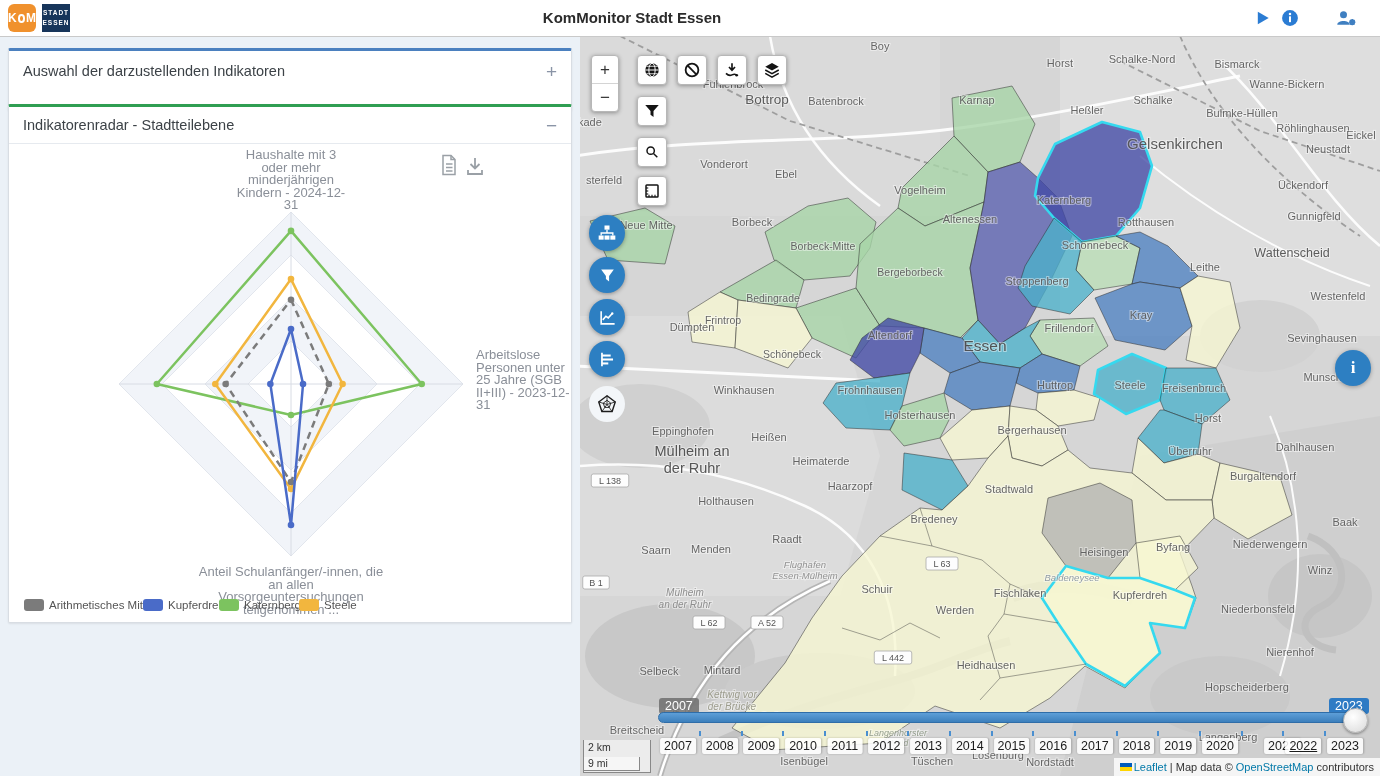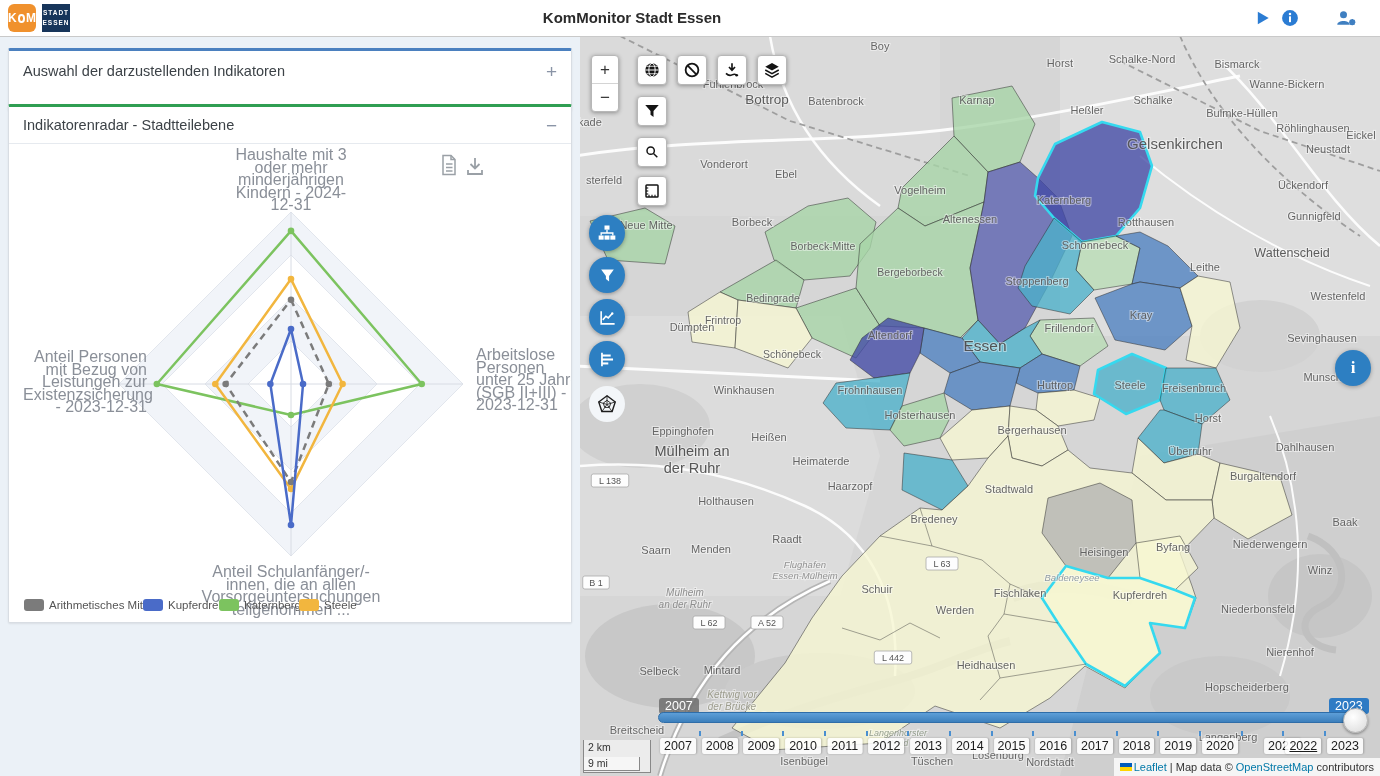--- a/index.html
+++ b/index.html
@@ -14,21 +14,21 @@
   
   #sidebar{position:absolute;left:0;top:36px;width:580px;height:740px;background:#ebf1f7;}
   .panel{position:absolute;left:8px;width:564px;background:#fff;border:1px solid #d8dde3;border-radius:2px;box-shadow:0 1px 2px rgba(0,0,0,.08);box-sizing:border-box;}
   .panel-head{height:40px;display:flex;align-items:center;justify-content:space-between;padding:0 14px;cursor:pointer;}
   .panel-title{font-size:14.5px;color:#3c4247;font-weight:500;}
   .panel-toggle{font-size:19px;color:#8a94a6;line-height:1;}
   #panel1{top:12px;height:63px;border-top:3px solid #4b80bf;}
   #panel2{top:68px;height:519px;border-top:3px solid #2f9e52;overflow:hidden;}
   #panel2 .panel-head{border-bottom:1px solid #e6eaef;height:36px;}
   #chart-area{position:relative;width:564px;height:480px;}
-  .axlab{position:absolute;font-size:16px;line-height:12.5px;color:#8a8f98;}
+  .axlab{position:absolute;font-size:13px;line-height:12.5px;color:#8a8f98;}
   #axlab-top{left:224px;top:5px;width:116px;text-align:center;}
   #axlab-left{left:14px;top:207px;width:124px;text-align:right;}
   #axlab-right{left:467px;top:205px;width:106px;text-align:left;}
   #axlab-bottom{left:187px;top:422px;width:190px;text-align:center;}
   #radar-svg{position:absolute;left:0;top:0;}
   .legend-item{position:absolute;top:455px;display:flex;align-items:center;gap:5px;font-size:11.5px;color:#555;white-space:nowrap;}
   .legend-swatch{width:20px;height:12px;border-radius:3px;}
   .chart-ic{position:absolute;top:10px;width:20px;height:22px;}
   
   #map{position:absolute;left:580px;top:36px;width:800px;height:740px;overflow:hidden;background:#d6d6d6;}
@@ -131,21 +131,20 @@
             <circle cx="216.64" cy="240" r="3.3" fill="#7b7b7b"></circle>
             <polygon points="282,184.96 294.04,240 282,381.03999999999996 261.36,240" fill="none" stroke="#4a6bc8" stroke-width="2.5" stroke-linejoin="round"></polygon>
             <circle cx="282" cy="184.96" r="3.3" fill="#4a6bc8"></circle>
             <circle cx="294.04" cy="240" r="3.3" fill="#4a6bc8"></circle>
             <circle cx="282" cy="381.03999999999996" r="3.3" fill="#4a6bc8"></circle>
             <circle cx="261.36" cy="240" r="3.3" fill="#4a6bc8"></circle>
           </svg>
         <div class="axlab" id="axlab-top">Haushalte mit 3 oder mehr minderjährigen Kindern - 2024-12-31</div>
         <div class="axlab" id="axlab-right">Arbeitslose Personen unter 25 Jahre (SGB II+III) - 2023-12-31</div>
         <div class="axlab" id="axlab-bottom">Anteil Schulanfänger/-innen, die an allen Vorsorgeuntersuchungen teilgenommen ...</div>
-        <div class="axlab" id="axlab-left">Anteil Personen mit Bezug von Leistungen zur Existenzsicherung - 2023-12-31</div>
         <svg class="chart-ic" style="left:430px;" viewBox="0 0 20 22">
           <path d="M4,1.5 h8 l4,4 v15 h-12 z" fill="none" stroke="#9aa0a6" stroke-width="1.5"></path>
           <path d="M12,1.5 v4 h4" fill="none" stroke="#9aa0a6" stroke-width="1.5"></path>
           <line x1="7" y1="10" x2="13.5" y2="10" stroke="#9aa0a6" stroke-width="1.4"></line>
           <line x1="7" y1="13.5" x2="13.5" y2="13.5" stroke="#9aa0a6" stroke-width="1.4"></line>
           <line x1="7" y1="17" x2="13.5" y2="17" stroke="#9aa0a6" stroke-width="1.4"></line>
         </svg>
         <svg class="chart-ic" style="left:456px;top:12px;" viewBox="0 0 20 22">
           <path d="M10,2 v10 M5.5,8 l4.5,4.5 4.5,-4.5" fill="none" stroke="#9aa0a6" stroke-width="1.8"></path>
           <path d="M3,14 v4 h14 v-4" fill="none" stroke="#9aa0a6" stroke-width="1.8"></path>

